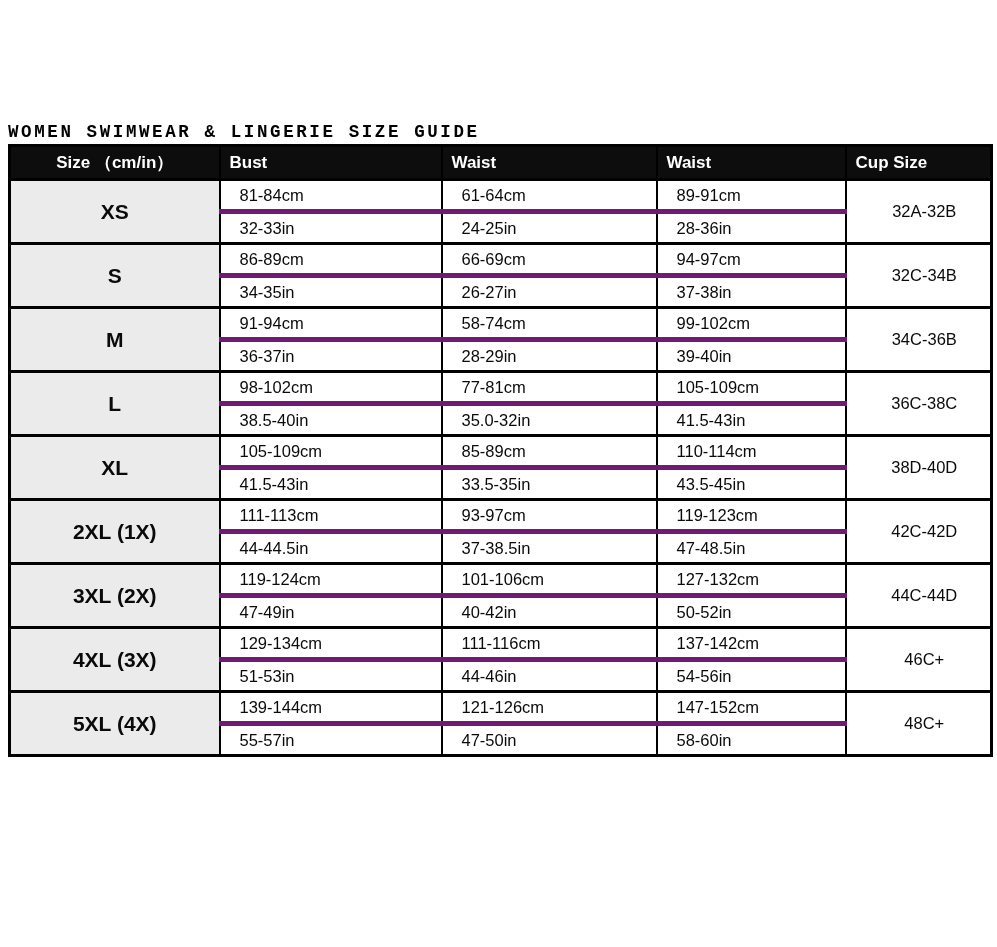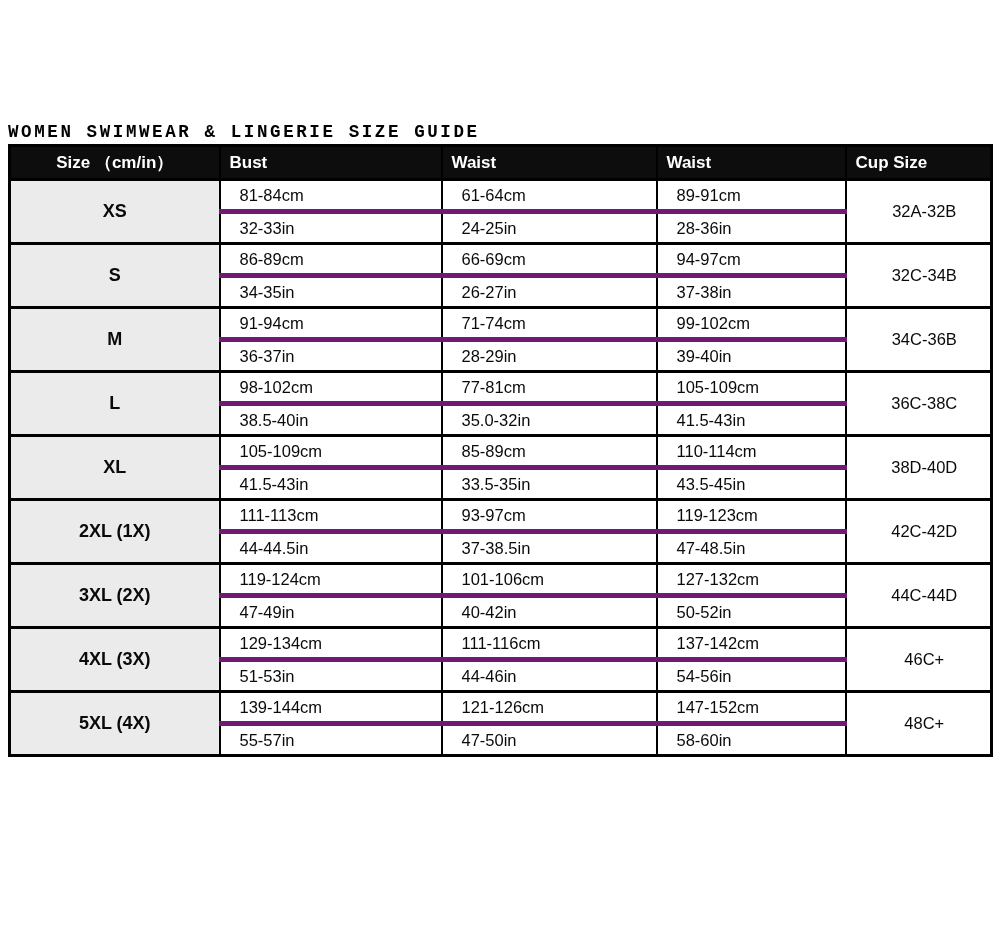--- a/index.html
+++ b/index.html
@@ -50,21 +50,21 @@
     height: 32px;
     font-size: 16.5px;
     border-left: 2px solid #000;
     border-right: 2px solid #000;
     background: #ffffff;
     white-space: nowrap;
   }
   td.size-cell {
     background: #ebebeb;
     font-weight: bold;
-    font-size: 18px;
+    font-size: 21px;
     text-align: center;
   }
   td.val-cell { padding-left: 19px; text-align: left; margin-top: 14px; }
   td.cup-cell { text-align: center; padding-left: 12px; }
 
   tr.cm-row td { border-top: 3px solid #000; }
   tr.in-row td.val-cell { border-top: 5px solid #701a75; }
 </style>
 </head>
 <body>
@@ -109,21 +109,21 @@
         <td class="cup-cell" rowspan="2">32C-34B</td>
       </tr>
       <tr class="in-row">
         <td class="val-cell">34-35in</td>
         <td class="val-cell">26-27in</td>
         <td class="val-cell">37-38in</td>
       </tr>
       <tr class="cm-row">
         <td class="size-cell" rowspan="2">M</td>
         <td class="val-cell">91-94cm</td>
-        <td class="val-cell">71-74cm</td>
+        <td class="val-cell">58-74cm</td>
         <td class="val-cell">99-102cm</td>
         <td class="cup-cell" rowspan="2">34C-36B</td>
       </tr>
       <tr class="in-row">
         <td class="val-cell">36-37in</td>
         <td class="val-cell">28-29in</td>
         <td class="val-cell">39-40in</td>
       </tr>
       <tr class="cm-row">
         <td class="size-cell" rowspan="2">L</td>

